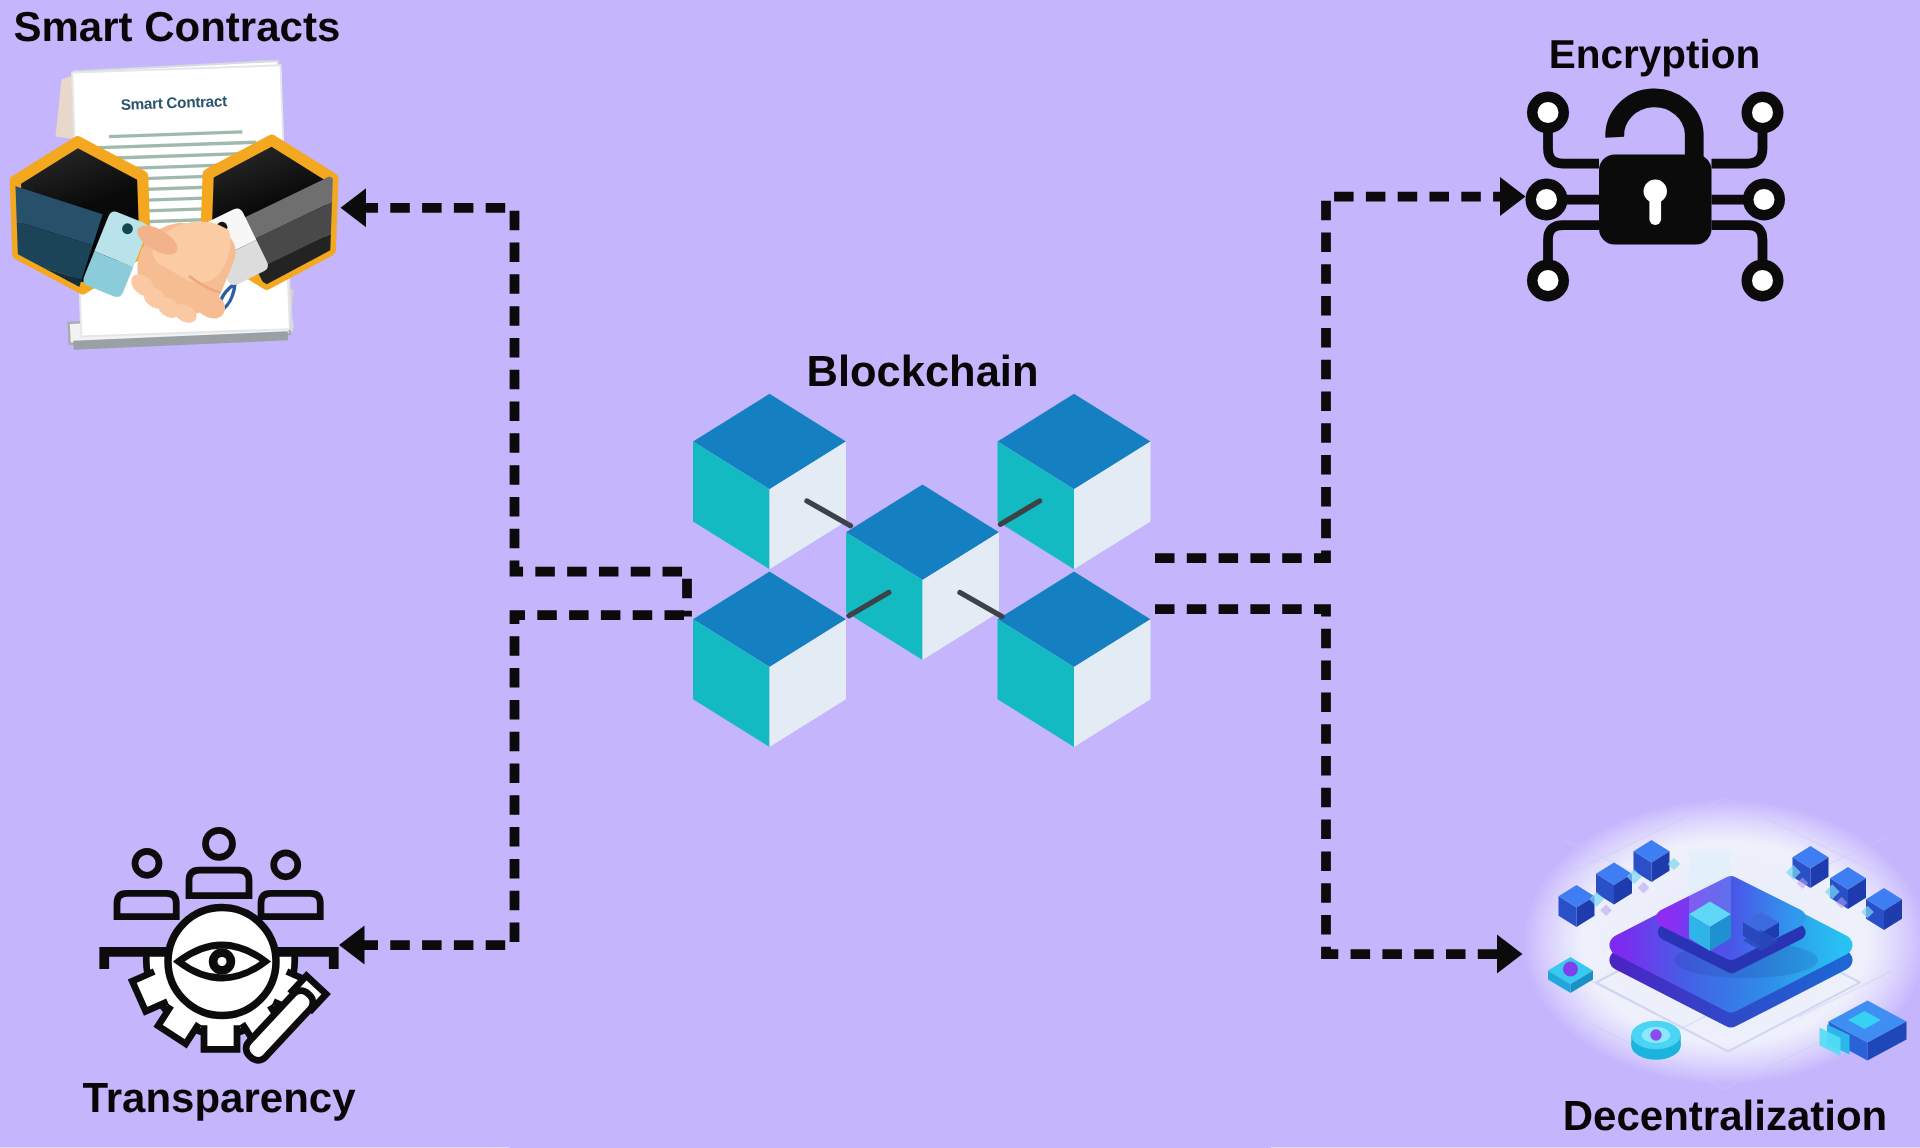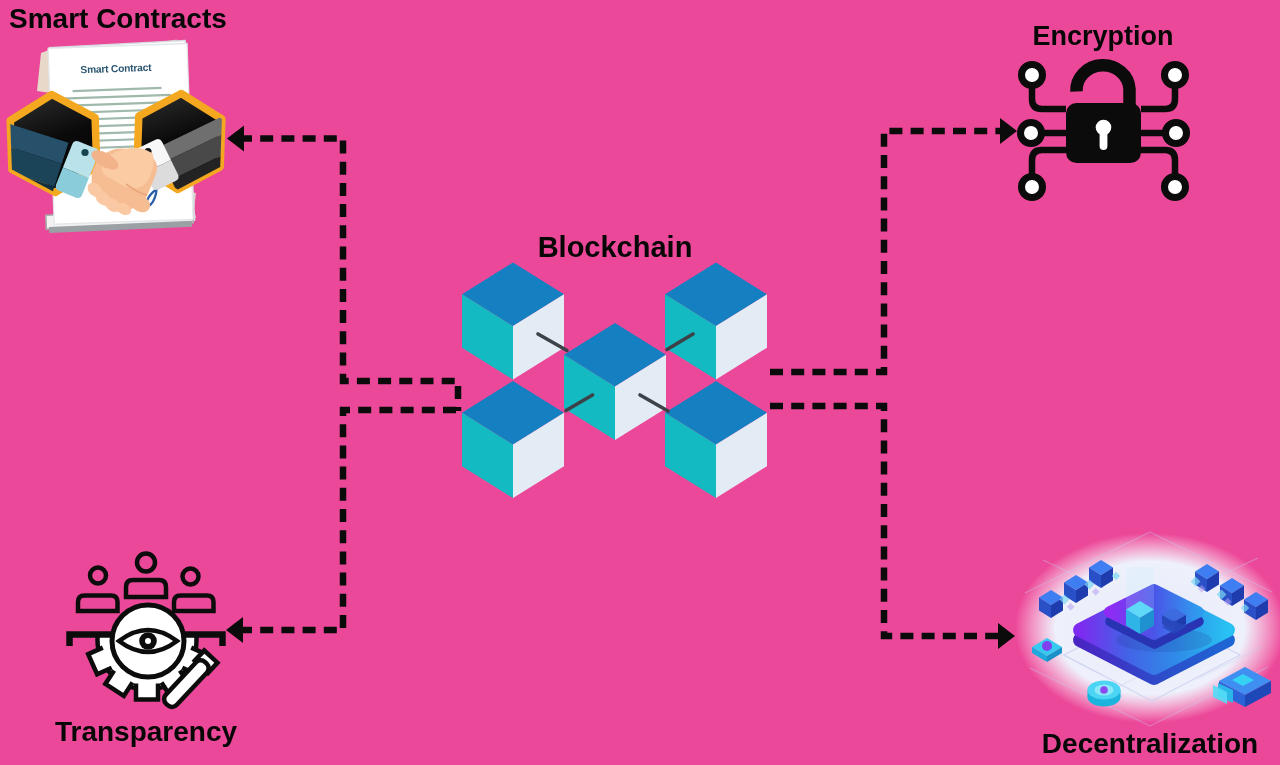--- a/index.html
+++ b/index.html
@@ -1,16 +1,16 @@
 <!DOCTYPE html>
 <html><head>
 <meta charset="utf-8">
 <style>
   html,body{margin:0;padding:0;background:#ffffff;}
-  #canvas{position:relative;width:1280px;height:765px;overflow:hidden;background:#ec4899;
+  #canvas{position:relative;width:1280px;height:765px;overflow:hidden;background:#c4b5fd;
           font-family:"Liberation Sans", sans-serif;}
   svg{display:block;}
 </style>
 </head>
 <body>
 <div id="canvas">
 <svg width="1280" height="765" viewBox="0 0 1280 765" xmlns="http://www.w3.org/2000/svg">
 <defs>
 </defs>
 

